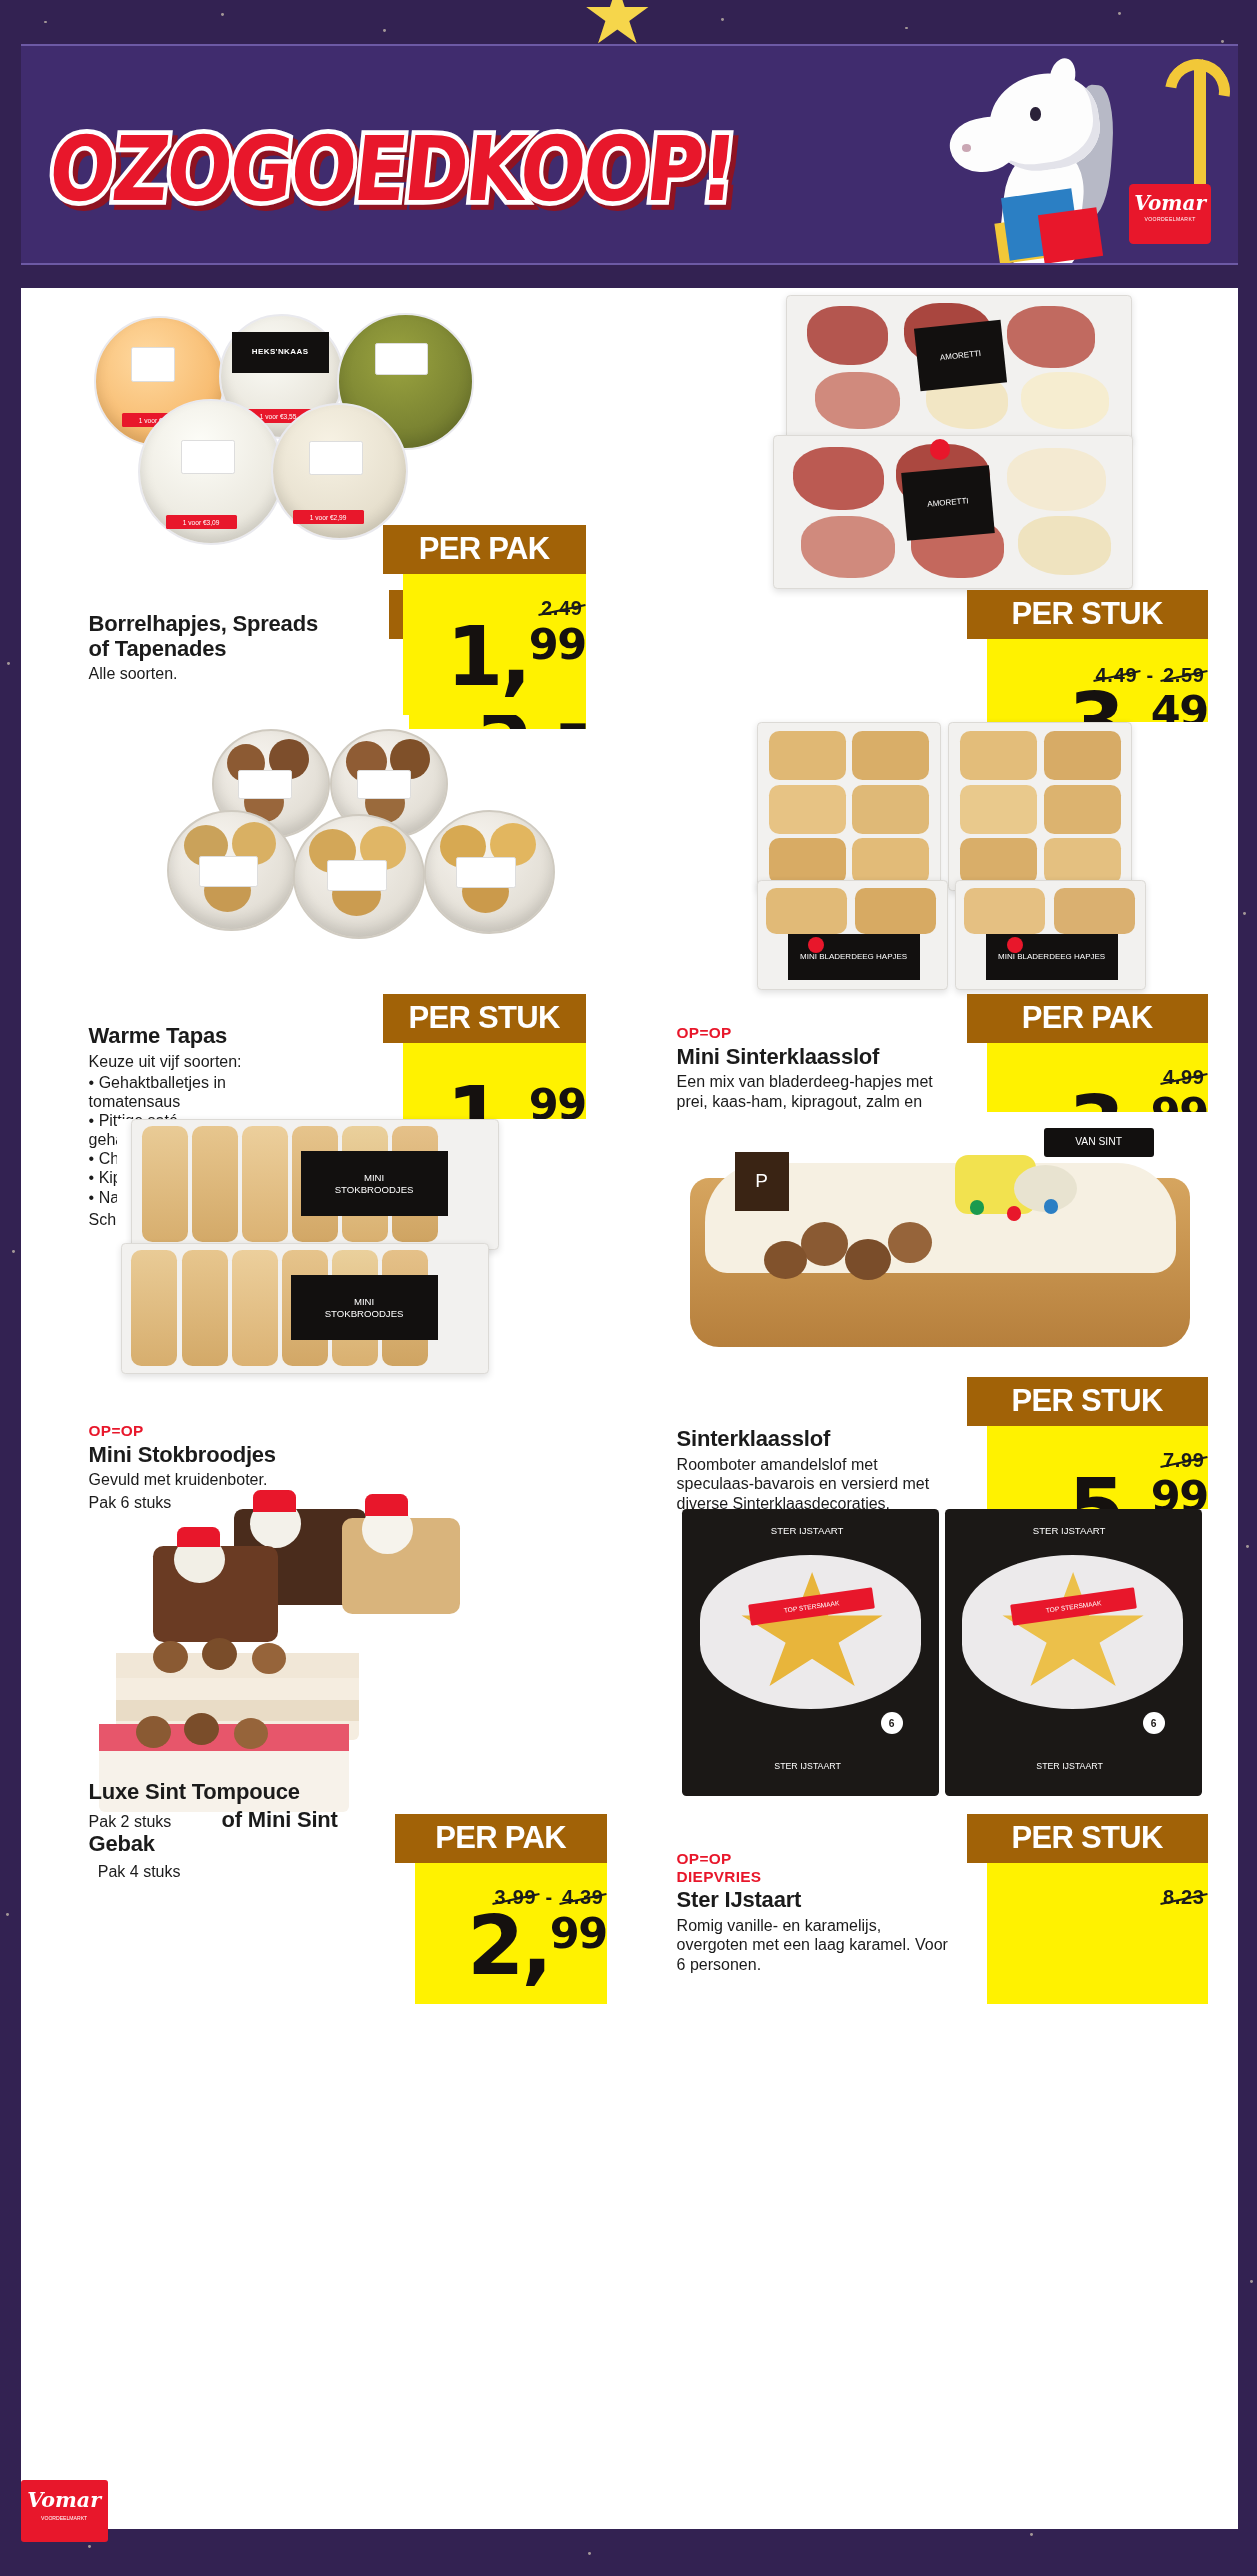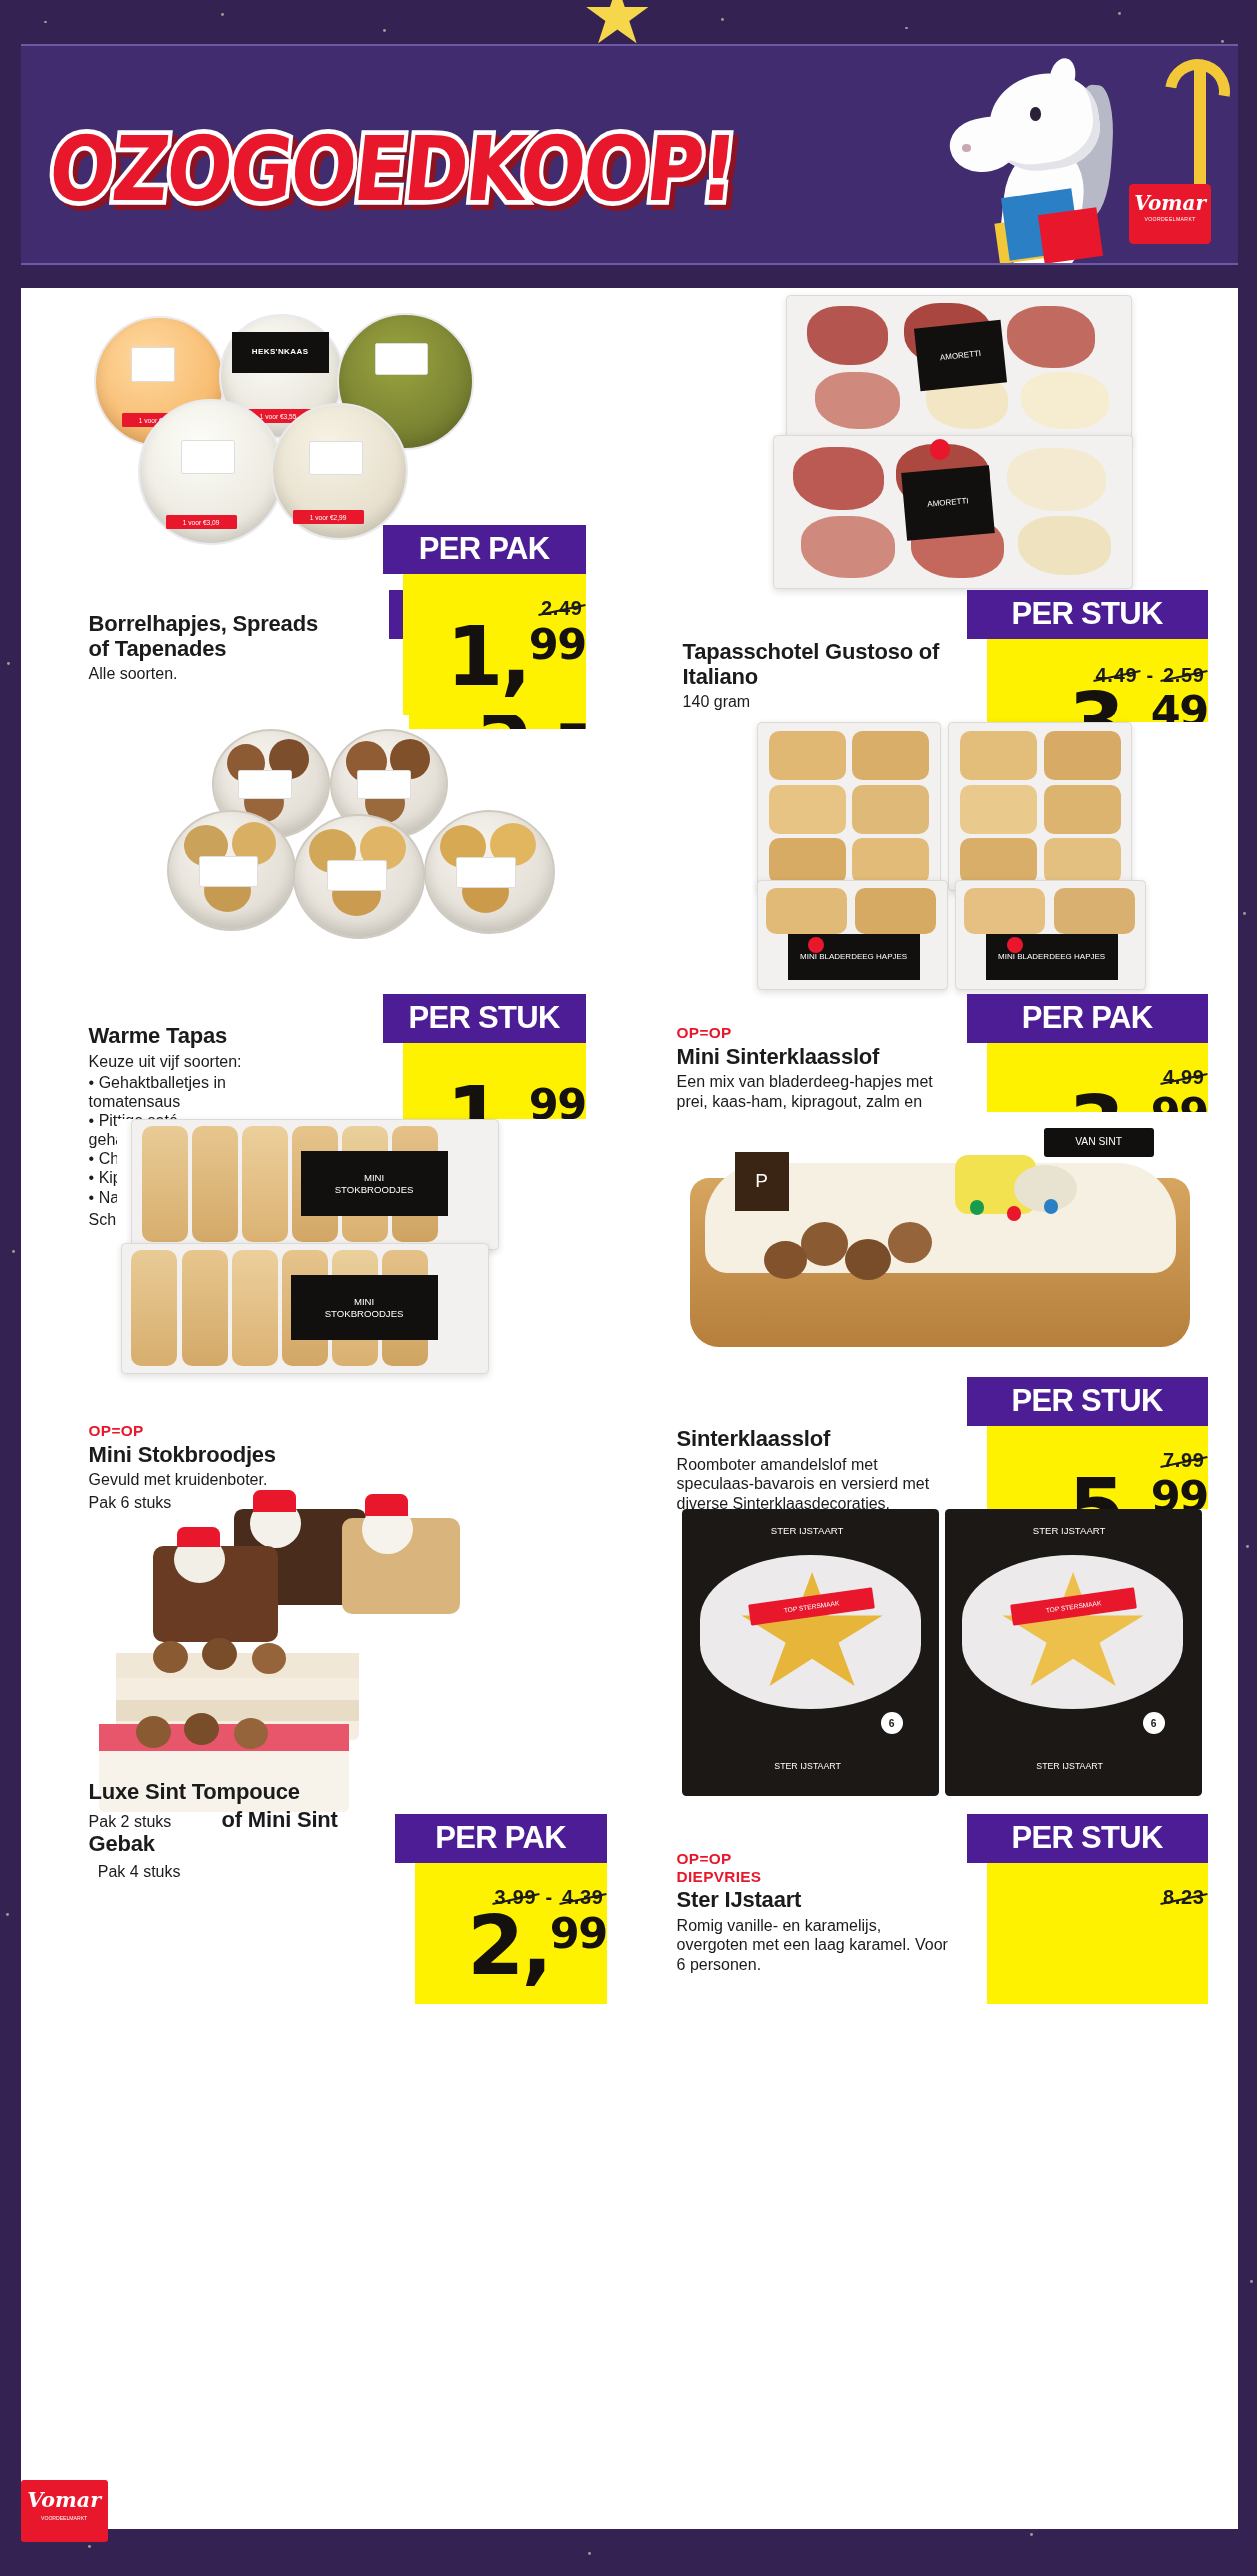--- a/index.html
+++ b/index.html
@@ -182,21 +182,21 @@
   .opop {
     color: #e8172b;
     font-weight: 700;
     font-size: 15.4px;
     letter-spacing: 0.3px;
     line-height: 1.15;
   }
   
   .price-block { position: absolute; }
   .price-flag {
-    background: #4c1d95;
+    background: #a16207;
     color: #ffffff;
     font-weight: 700;
     font-size: 31px;
     letter-spacing: -0.7px;
     text-align: center;
     padding: 5.9px 13.2px 7.4px 13.2px;
     position: relative;
     white-space: nowrap;
   }
   .price-flag:after {
@@ -406,24 +406,20 @@
       <div class="meat" style="left:110px;top:152px;width:91px;height:63px;background:#bb5a52;"></div>
       <div class="meat" style="left:213px;top:149px;width:94px;height:66px;background:#ab4840;"></div>
       <div class="meat" style="left:324px;top:153px;width:99px;height:63px;background:#f4ead2;"></div>
       <div class="meat" style="left:118px;top:221px;width:94px;height:62px;background:#d08a7d;"></div>
       <div class="meat" style="left:228px;top:221px;width:93px;height:62px;background:#c4685d;"></div>
       <div class="meat" style="left:335px;top:221px;width:93px;height:59px;background:#efe3bf;"></div>
       <div class="blackcard" style="left:221px;top:174px;width:88px;height:68px;transform:rotate(-5deg);">AMORETTI</div>
       <div class="redtag" style="left:247px;top:144px;width:20.6px;height:20.6px;border-radius:50%;"></div>
     </div>
 
-    <div class="prod-text" style="left:662px;top:352px;width:280px;">
-      <div class="prod-title">Tapasschotel Gustoso of Italiano</div>
-      <div class="prod-sub">140 gram</div>
-    </div>
 
     <div class="price-block" style="left:946px;top:302px;width:241px;">
       <div class="price-flag">PER STUK</div>
       <div class="price-body" style="height:141px;">
         <div class="old-prices" style="margin-top:19px;">
           <span>4.49</span>
           <b style="font-weight:700">-</b>
           <span>2.59</span>
         </div>
         <div style="margin-top:1.5px;">

